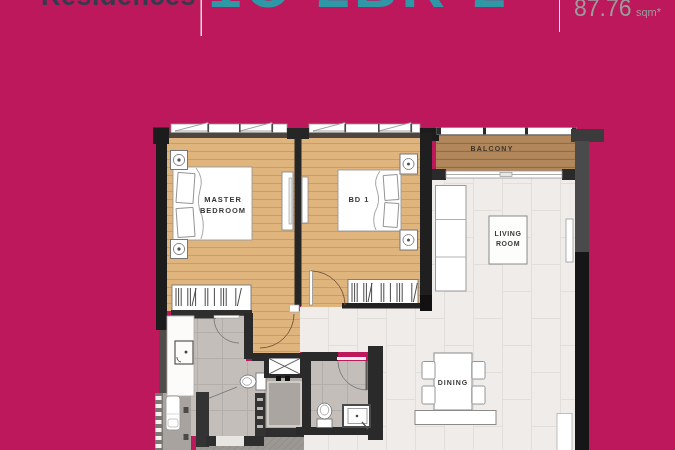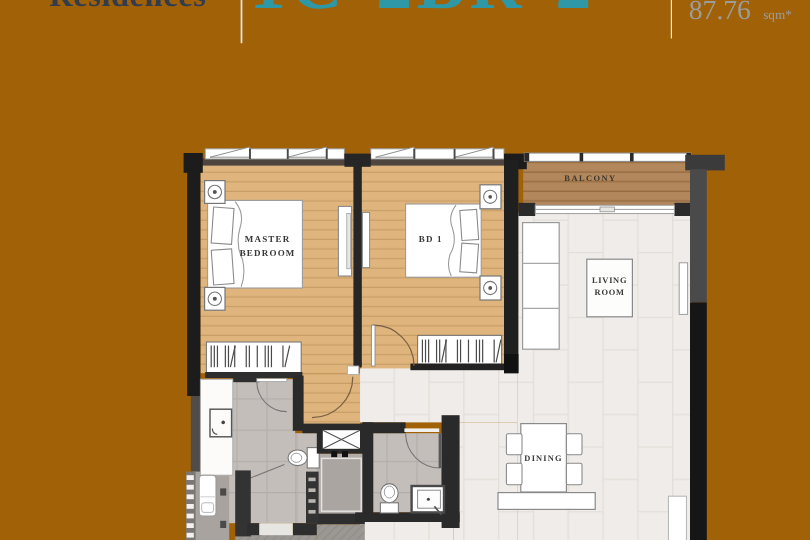--- a/index.html
+++ b/index.html
@@ -1,17 +1,17 @@
 <!DOCTYPE html>
 <html><head>
 <meta charset="utf-8">
 <style>
   html,body{margin:0;padding:0;background:#ffffff;}
-  #page{position:relative;width:675px;height:450px;background:#a16207;overflow:hidden;
-        font-family:Liberation Serif, serif;}
+  #page{position:relative;width:675px;height:450px;background:#be185d;overflow:hidden;
+        font-family:Liberation Sans, sans-serif;}
   svg{position:absolute;left:0;top:0;}
 </style>
 </head>
 <body>
 <div id="page">
 <svg width="675" height="450" viewBox="0 0 675 450">
 <defs>
   <pattern id="wood" width="10" height="8" patternUnits="userSpaceOnUse">
     <rect width="10" height="8" fill="#dfb47d"></rect>
     <rect y="7" width="10" height="1" fill="#c79e66"></rect>

